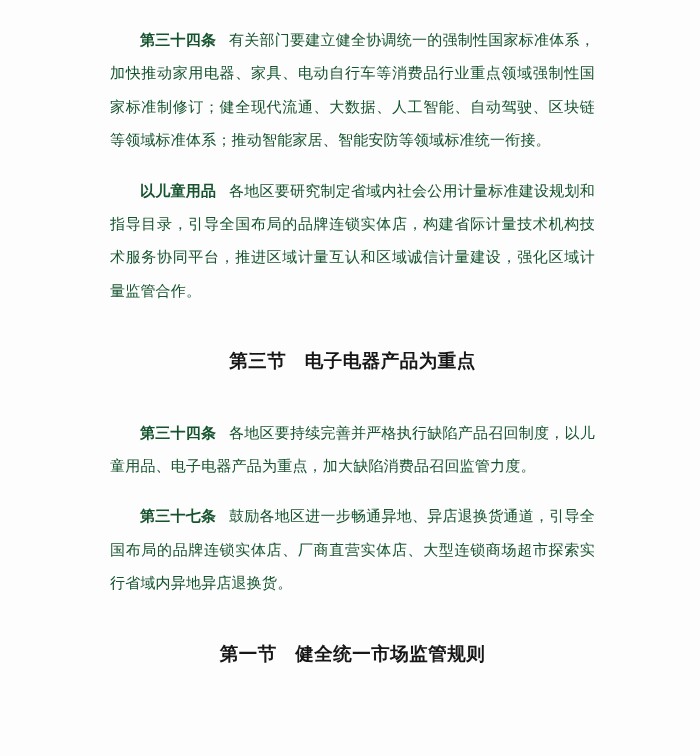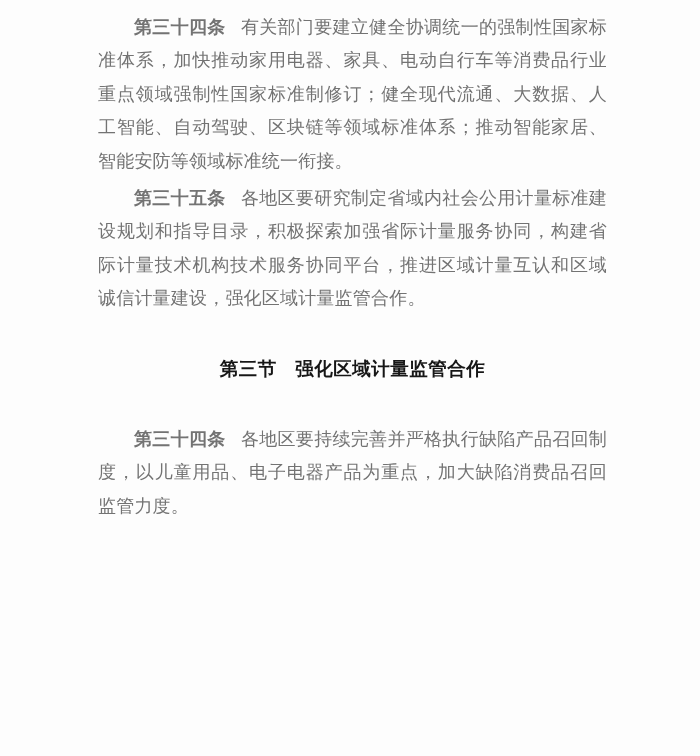--- a/index.html
+++ b/index.html
@@ -18,27 +18,27 @@
     height: 756px;
     padding: 7px 89px 0 94px;
     background: #fdfdfd;
     overflow: hidden;
   }
   .doc-body {
     width: 517px;
     color: #1c1c1c;
   }
   p.article {
-    margin: 4px;
+    margin: 16px;
     font-family: "Liberation Serif", "DejaVu Serif", serif;
-    font-size: 18px;
+    font-size: 15px;
     line-height: 33.4px;
     text-align: justify;
     text-indent: 2em;
-    color: #737373;
+    color: #14532d;
     letter-spacing: 0.2px;
   }
   p.article .article-label {
     font-family: "Liberation Sans", "DejaVu Sans", sans-serif;
     font-weight: 700;
     margin-right: 0.85em;
   }
   .heading {
     margin: 36px 0;
     text-align: center;
@@ -54,17 +54,19 @@
     margin-right: 1em;
     font-family: Liberation Mono, monospace;
   }
 </style>
 </head>
 <body>
 
 <div class="page">
   <div class="doc-body" id="doc">
       <p class="article"><span class="article-label">第三十四条</span><span class="article-text">有关部门要建立健全协调统一的强制性国家标准体系，加快推动家用电器、家具、电动自行车等消费品行业重点领域强制性国家标准制修订；健全现代流通、大数据、人工智能、自动驾驶、区块链等领域标准体系；推动智能家居、智能安防等领域标准统一衔接。</span></p>
-      <p class="article"><span class="article-label">第三十五条</span><span class="article-text">各地区要研究制定省域内社会公用计量标准建设规划和指导目录，积极探索加强省际计量服务协同，构建省际计量技术机构技术服务协同平台，推进区域计量互认和区域诚信计量建设，强化区域计量监管合作。</span></p>
-      <div class="heading section"><span class="heading-number">第三节</span><span class="heading-title">强化区域计量监管合作</span></div>
+      <p class="article"><span class="article-label">以儿童用品</span><span class="article-text">各地区要研究制定省域内社会公用计量标准建设规划和指导目录，引导全国布局的品牌连锁实体店，构建省际计量技术机构技术服务协同平台，推进区域计量互认和区域诚信计量建设，强化区域计量监管合作。</span></p>
+      <div class="heading section"><span class="heading-number">第三节</span><span class="heading-title">电子电器产品为重点</span></div>
       <p class="article"><span class="article-label">第三十四条</span><span class="article-text">各地区要持续完善并严格执行缺陷产品召回制度，以儿童用品、电子电器产品为重点，加大缺陷消费品召回监管力度。</span></p>
+      <p class="article"><span class="article-label">第三十七条</span><span class="article-text">鼓励各地区进一步畅通异地、异店退换货通道，引导全国布局的品牌连锁实体店、厂商直营实体店、大型连锁商场超市探索实行省域内异地异店退换货。</span></p>
+      <div class="heading section"><span class="heading-number">第一节</span><span class="heading-title">健全统一市场监管规则</span></div>
     </div>
 </div>
 
 </body></html>

